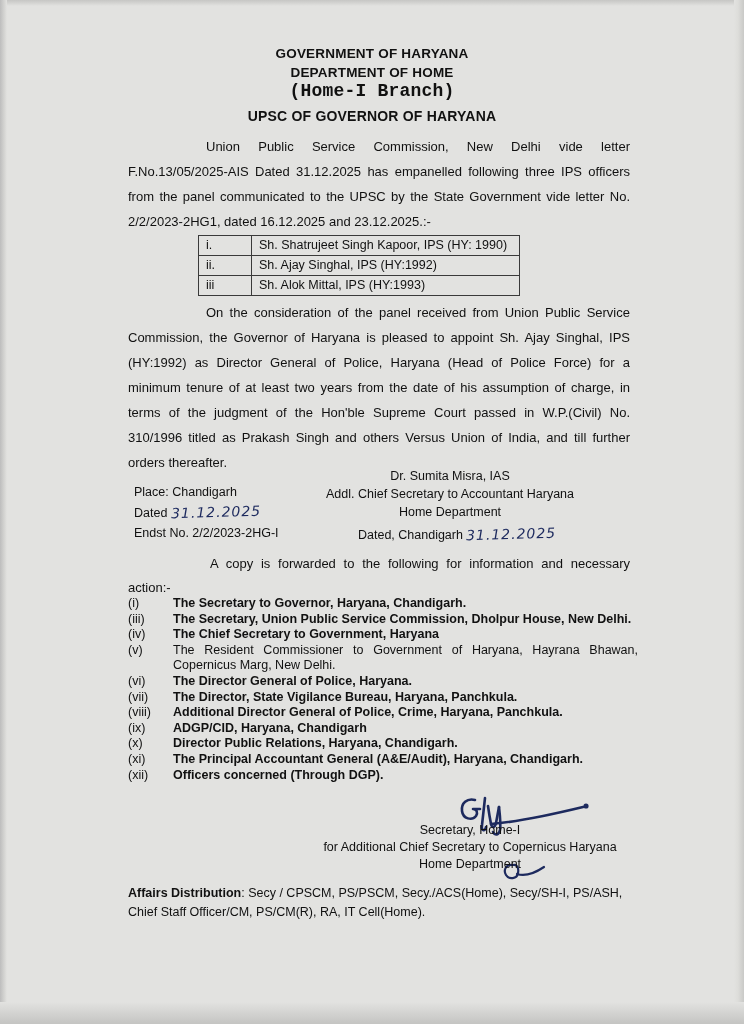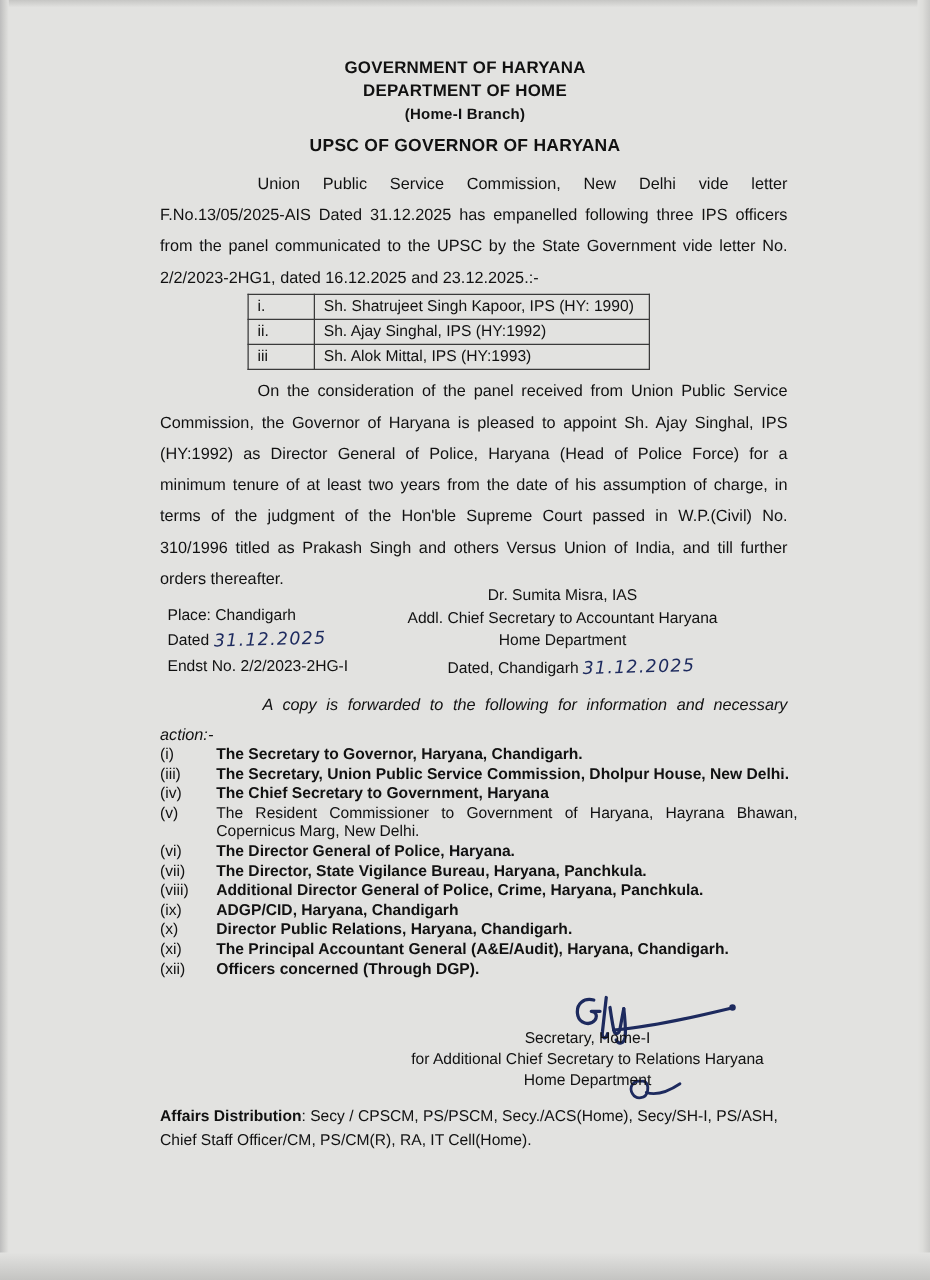--- a/index.html
+++ b/index.html
@@ -51,21 +51,21 @@
   }
 
   .hdr {
     text-align: center;
     font-weight: bold;
     font-size: 13.5px;
     letter-spacing: 0.2px;
     line-height: 19px;
   }
   #hdr-block { position: absolute; left: 0; top: 44px; width: 744px; }
-  #hdr-branch { font-size: 12px; }
+  #hdr-branch { font-size: 18px; font-family: Liberation Mono, monospace; }
   #order-title {
     position: absolute; left: 0; top: 108px; width: 744px;
     text-align: center; font-weight: bold; font-size: 14px;
     letter-spacing: 0.2px;
   }
 
   .para {
     position: absolute;
     left: 128px;
     width: 502px;
@@ -134,21 +134,20 @@
     font-size: 12.5px;
   }
 
   #copy-para {
     position: absolute;
     left: 128px; top: 552px;
     width: 502px;
     font-size: 13px;
     line-height: 24px;
     text-align: justify;
-    font-style: italic;
   }
   #copy-para .indent { display: inline-block; width: 82px; }
 
   #dist-list {
     position: absolute;
     left: 128px; top: 596px;
     width: 510px;
     font-size: 12.5px;
   }
   .dist-row {
@@ -308,20 +307,20 @@
 
     <svg id="initial-mark" viewBox="0 0 60 28" xmlns="http://www.w3.org/2000/svg">
       <g fill="none" stroke="#1d2a5e" stroke-width="2.2" stroke-linecap="round">
         <path d="M13 7 C6 6, 3 12, 6 17 C9 22, 17 21, 18 15 C19 10, 17 6, 13 7 Z"></path>
         <path d="M17 16 C23 18, 32 17, 44 9"></path>
       </g>
     </svg>
 
     <div id="sig-block">
       <div>Secretary, Home-I</div>
-      <div>for Additional Chief Secretary to Relations Haryana</div>
+      <div>for Additional Chief Secretary to Copernicus Haryana</div>
       <div>Home Department</div>
     </div>
 
     <div id="internal-dist"><b>Affairs  Distribution</b><span>: Secy / CPSCM, PS/PSCM, Secy./ACS(Home),  Secy/SH-I, PS/ASH, Chief Staff Officer/CM, PS/CM(R), RA, IT Cell(Home).</span></div>
 
   </div>
 </div>
 
 </body></html>

